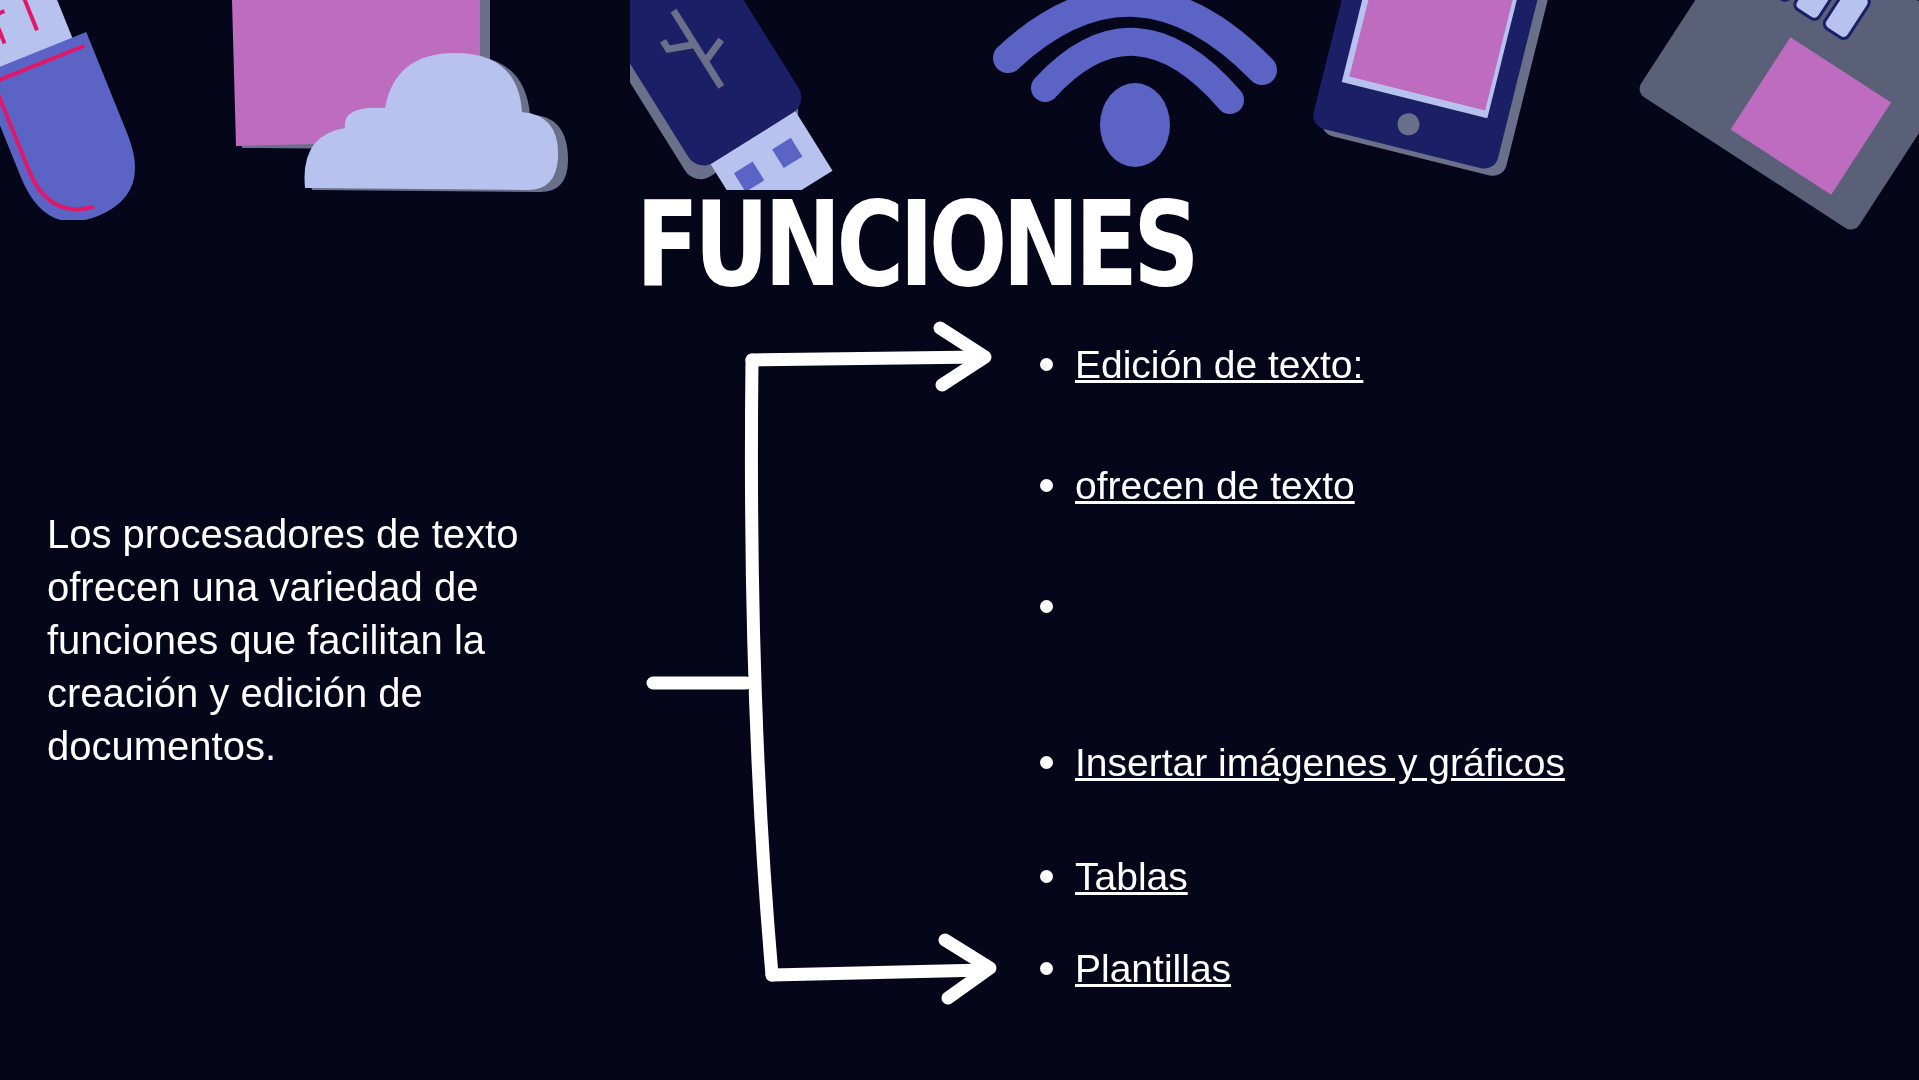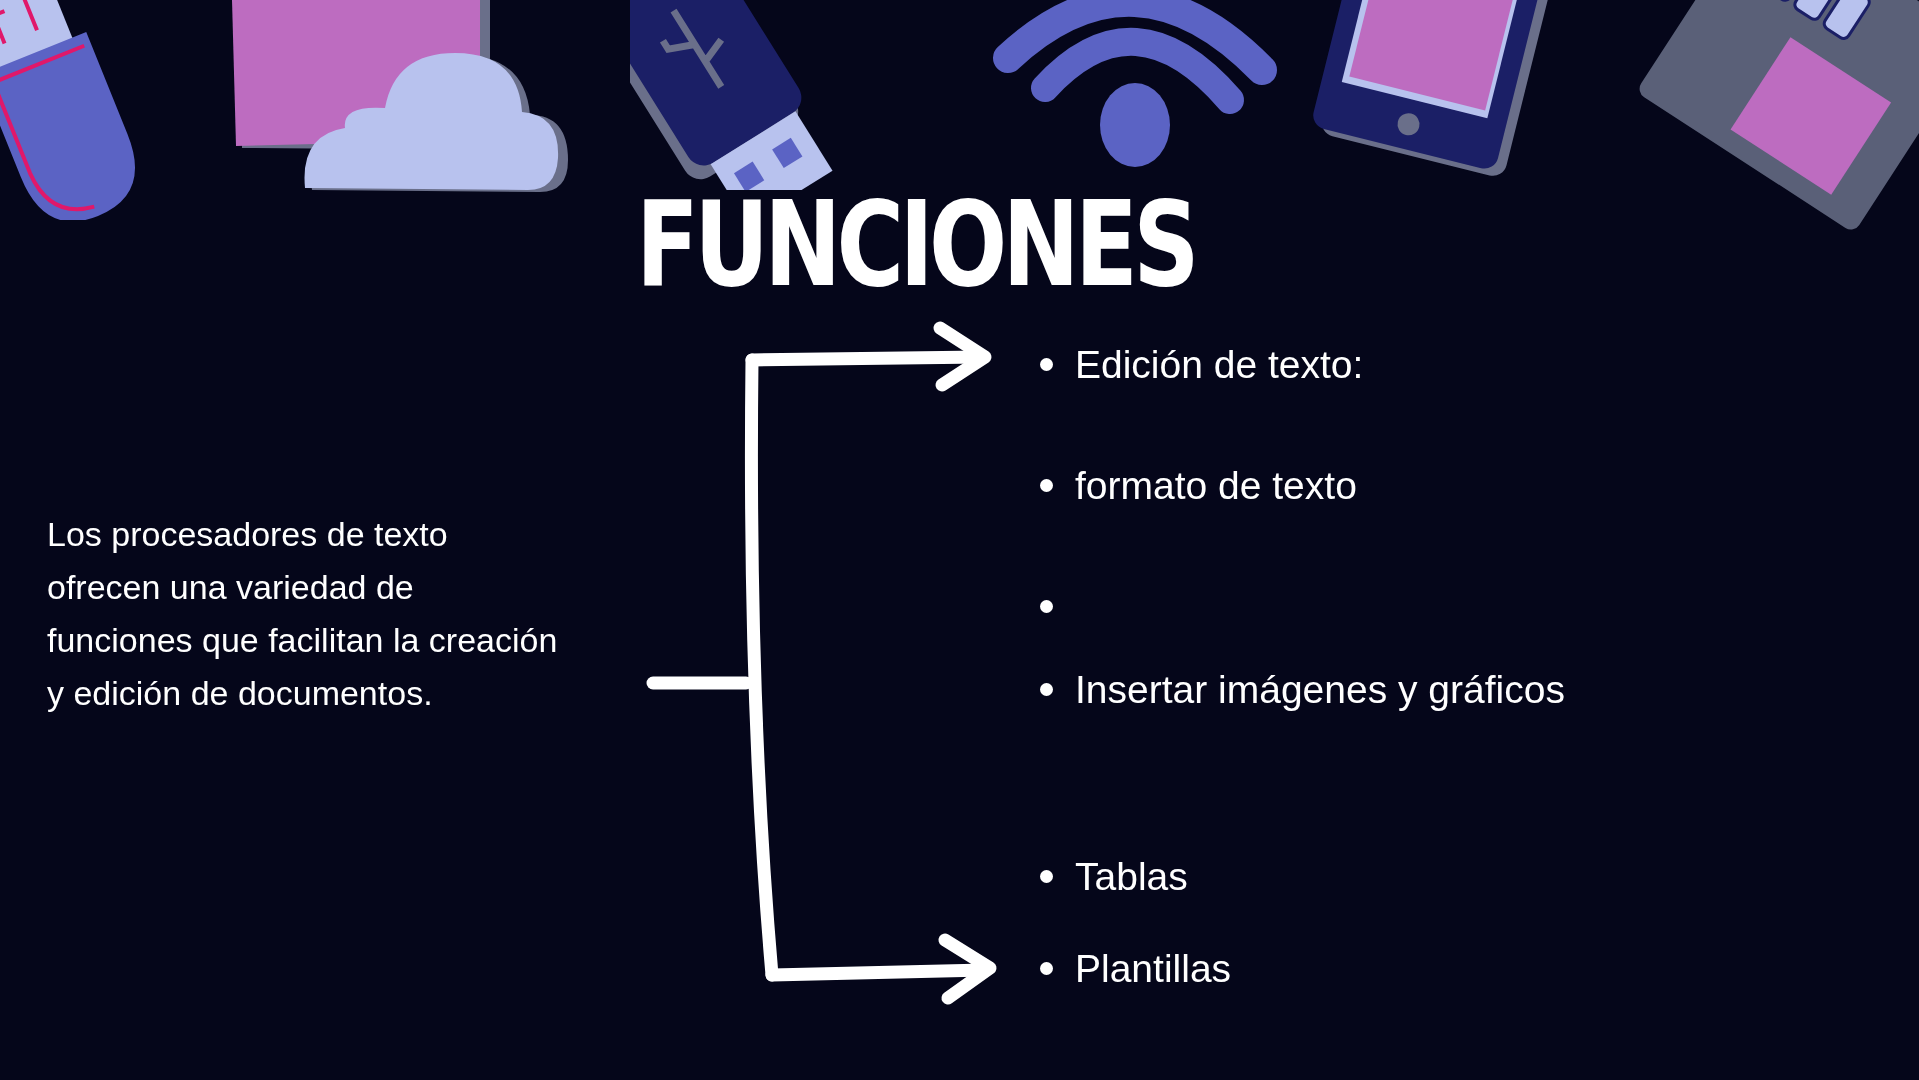--- a/index.html
+++ b/index.html
@@ -11,27 +11,27 @@
     .deco { position:absolute; }
     .title {
       position:absolute; left:636px; top:185px; width:580px;
       font-family:"DejaVu Sans", sans-serif; font-weight:bold;
       font-size:118px; letter-spacing:-6px; line-height:1;
       transform:scaleX(0.78); transform-origin:left top;
       color:#ffffff; white-space:nowrap;
     }
     .intro {
       position:absolute; left:47px; top:508px; width:520px;
-      font-size:34px; line-height:53px; color:#ffffff;
+      font-size:40px; line-height:53px; color:#ffffff;
     }
     .bracket { position:absolute; left:0; top:0; }
     .list { position:absolute; left:1040px; top:0; margin:0; padding:0; list-style:none; }
     .list li {
       position:absolute; left:0; white-space:nowrap;
-      font-size:39px; line-height:50px; color:#ffffff;
+      font-size:39px; line-height:50px; color:#ffffff;text-decoration:underline;
     }
     .bullet {
       display:inline-block; width:13px; height:13px; border-radius:50%;
       background:#ffffff; margin-right:22px; vertical-align:middle; position:relative; top:-3px;
     }
   </style>
 </head>
 <body>
 
 <svg class="deco" style="left:0;top:0" width="180" height="220" viewBox="0 0 180 220">
@@ -101,18 +101,18 @@
     <path d="M752 360 Q748 700 772 975"></path>
     <path d="M752 360 L982 357"></path>
     <path d="M940 328 L985 357 L942 385"></path>
     <path d="M772 975 L985 970"></path>
     <path d="M945 940 L990 968 L948 998"></path>
   </g>
 </svg>
 
 <ul class="list">
   <li style="top:340px"><span class="bullet"></span><span>Edición de texto:</span></li>
-  <li style="top:461px"><span class="bullet"></span><span>formato de texto</span></li>
+  <li style="top:461px"><span class="bullet"></span><span>ofrecen de texto</span></li>
   <li style="top:582px"><span class="bullet"></span></li>
-  <li style="top:665px"><span class="bullet"></span><span>Insertar imágenes y gráficos</span></li>
+  <li style="top:738px"><span class="bullet"></span><span>Insertar imágenes y gráficos</span></li>
   <li style="top:852px"><span class="bullet"></span><span>Tablas</span></li>
   <li style="top:944px"><span class="bullet"></span><span>Plantillas</span></li>
 </ul>
 
 </body></html>

